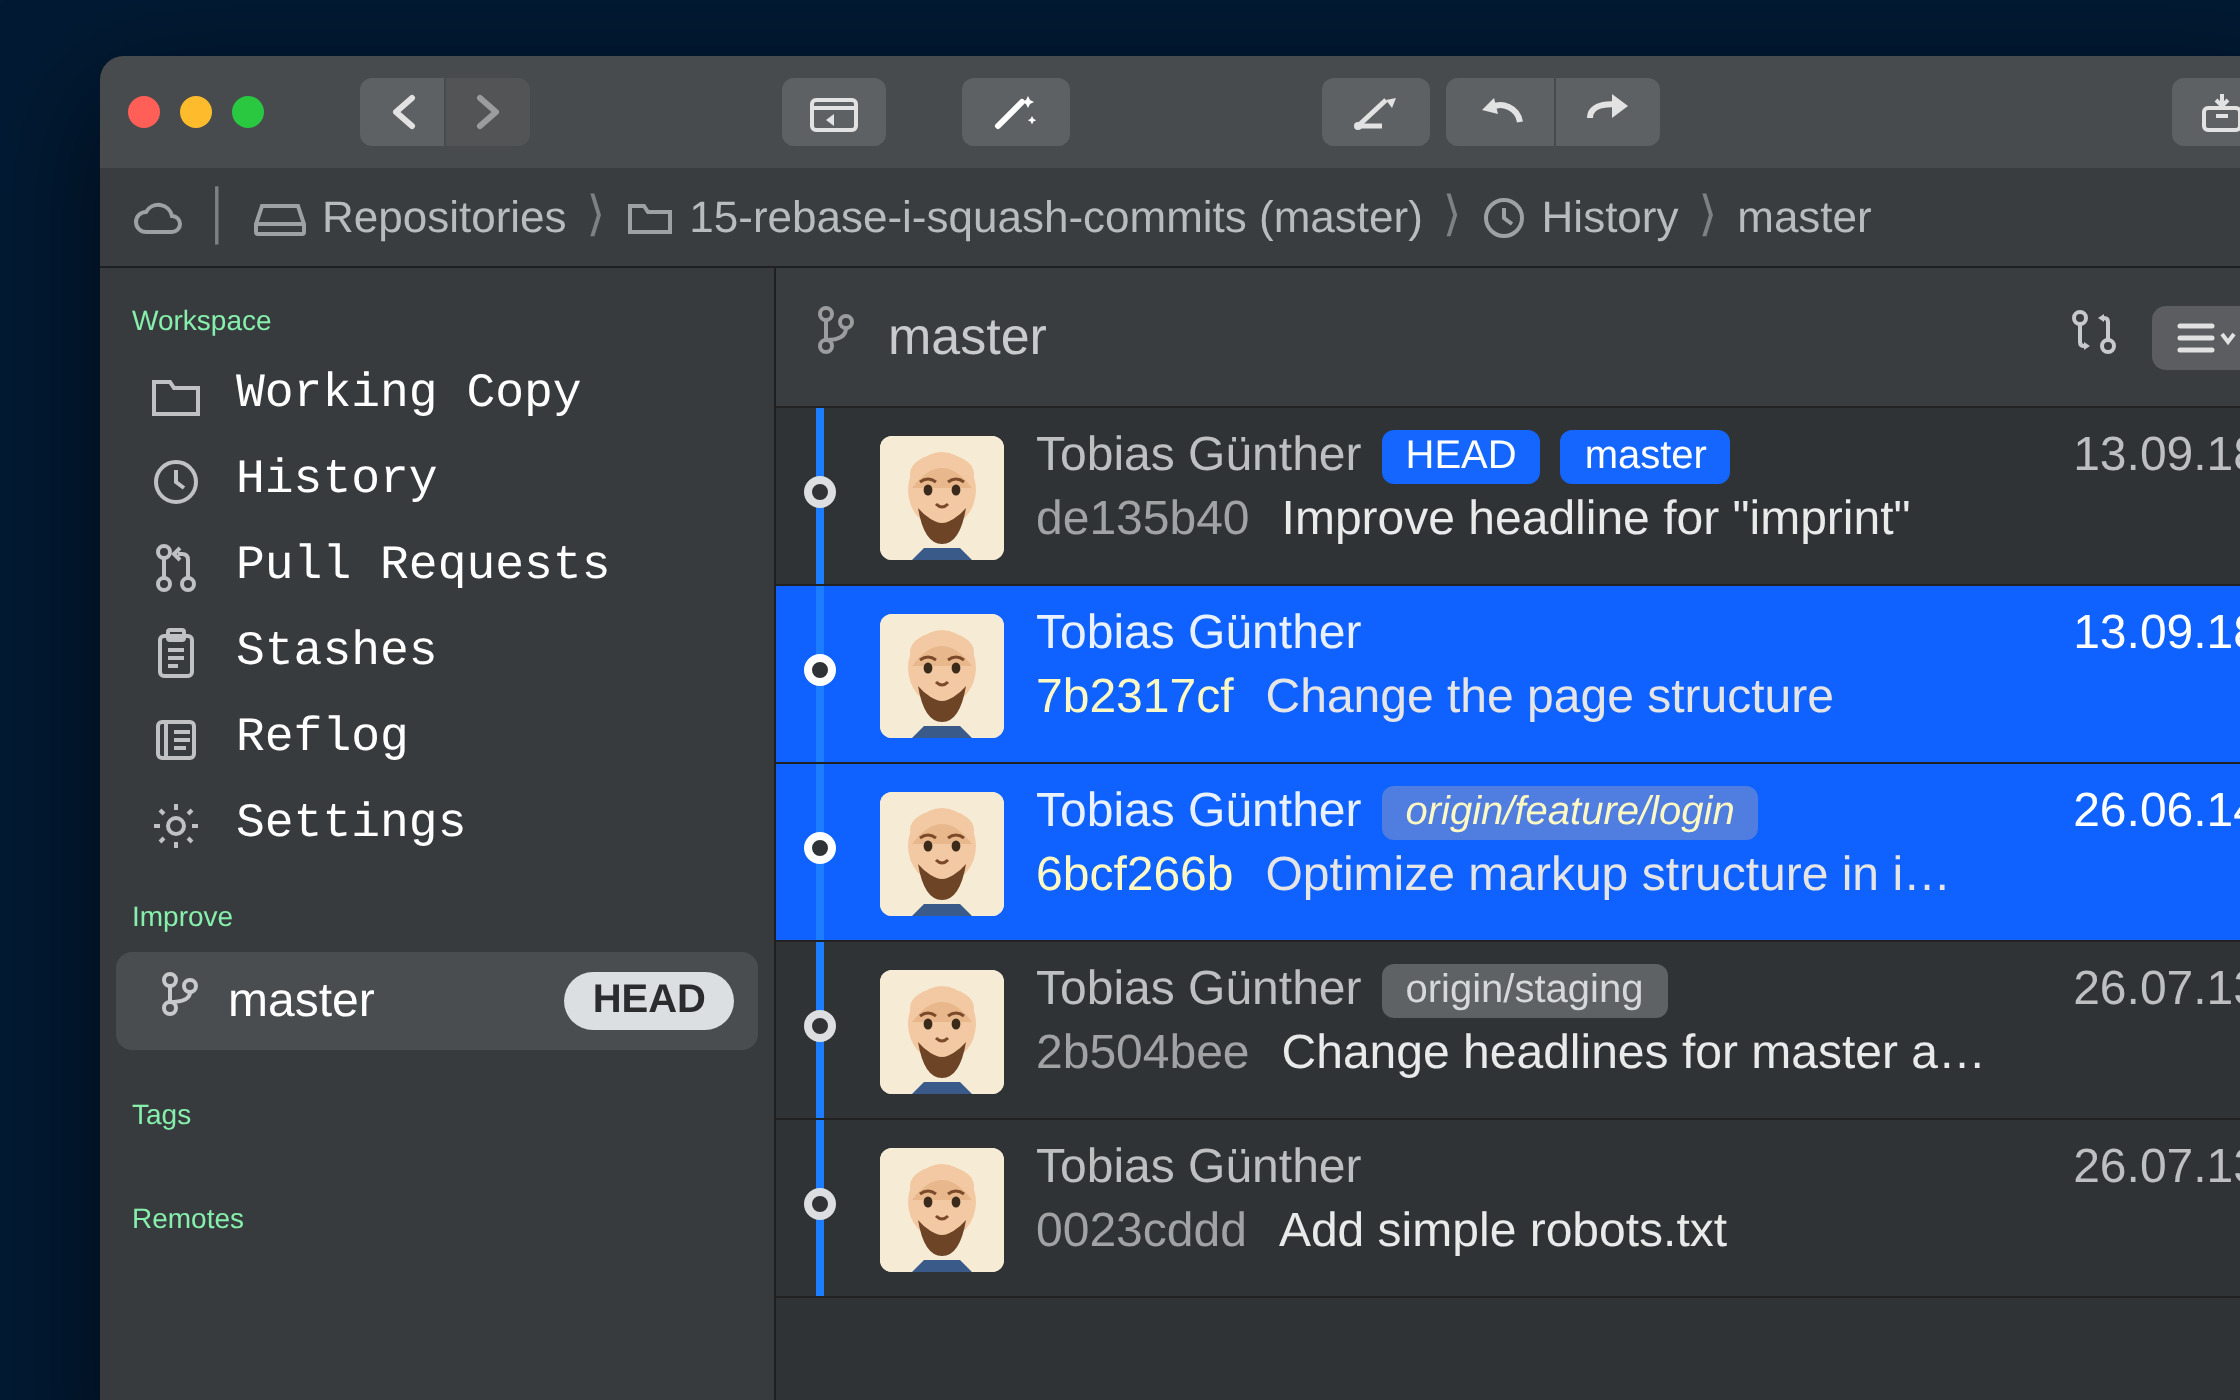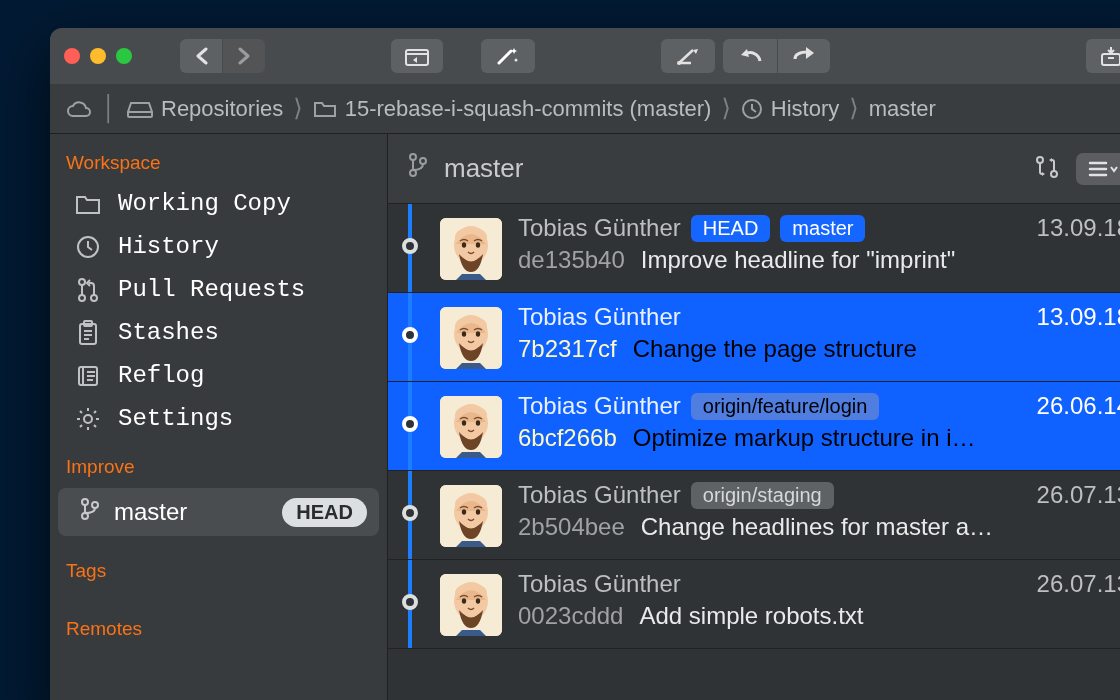--- a/index.html
+++ b/index.html
@@ -71,21 +71,21 @@
   
   
   .sidebar {
     width: 338px;
     background: #383b3e;
     border-right: 1px solid #1e2022;
     padding-top: 12px;
     color:#fff;
   }
   .sb-section {
-    color:#f97316; font-size:19px;
+    color:#86efac; font-size:14px;
     padding: 6px 16px 8px;
   }
   .sb-item {
     display:flex; align-items:center; gap:14px;
     padding: 8px 16px 8px 22px;
     font-size:24px; color:#fff;
     cursor:pointer;
     font-family:Liberation Mono, monospace;
   }
   .sb-item .ic { width:32px; display:flex; align-items:center; justify-content:center; color:#b7babc; }
@@ -129,29 +129,29 @@
   .avatar svg{display:block}
   .cbody { flex:1; min-width:0; }
   .crow { display:flex; align-items:center; gap:10px; }
   .author { color:#bdbfc1; font-size:24px; }
   .commit.sel .author { color:#e9f1ff; }
   .ref {
     font-size:20px; padding:2px 12px; border-radius:6px;
     background:#1466ff; color:#fff; font-weight:500;
   }
   .ref.remote { background:#5e6265; color:#d6d8d9; }
-  .commit.sel .ref.remote { background:#4f7de0; color:#000000; }
+  .commit.sel .ref.remote { background:#4f7de0; color:#fef9c3;font-style:italic; }
   .date { margin-left:auto; color:#bdbfc1; font-size:24px; }
   .commit.sel .date { color:#fff; }
   .crow2 { display:flex; align-items:baseline; gap:16px; margin-top:4px; }
   .hash { color:#a0a2a4; font-size:24px; }
   .commit.sel .hash { color:#fef9c3; }
   .msg { color:#e9eaea; font-size:24px; overflow:hidden; text-overflow:ellipsis; white-space:nowrap; }
   .commit.sel { background:#0f62ff; }
-  .commit.sel .msg { color:#000000;text-align:right; }
+  .commit.sel .msg { color:#e5e5e5;text-align:right; }
   .commit.sel .line { background:#1d7dff; }
 </style>
 </head>
 <body>
 
 <div class="window">
 
   <div class="titlebar">
     <div class="traffic">
       <div class="light red"></div>

